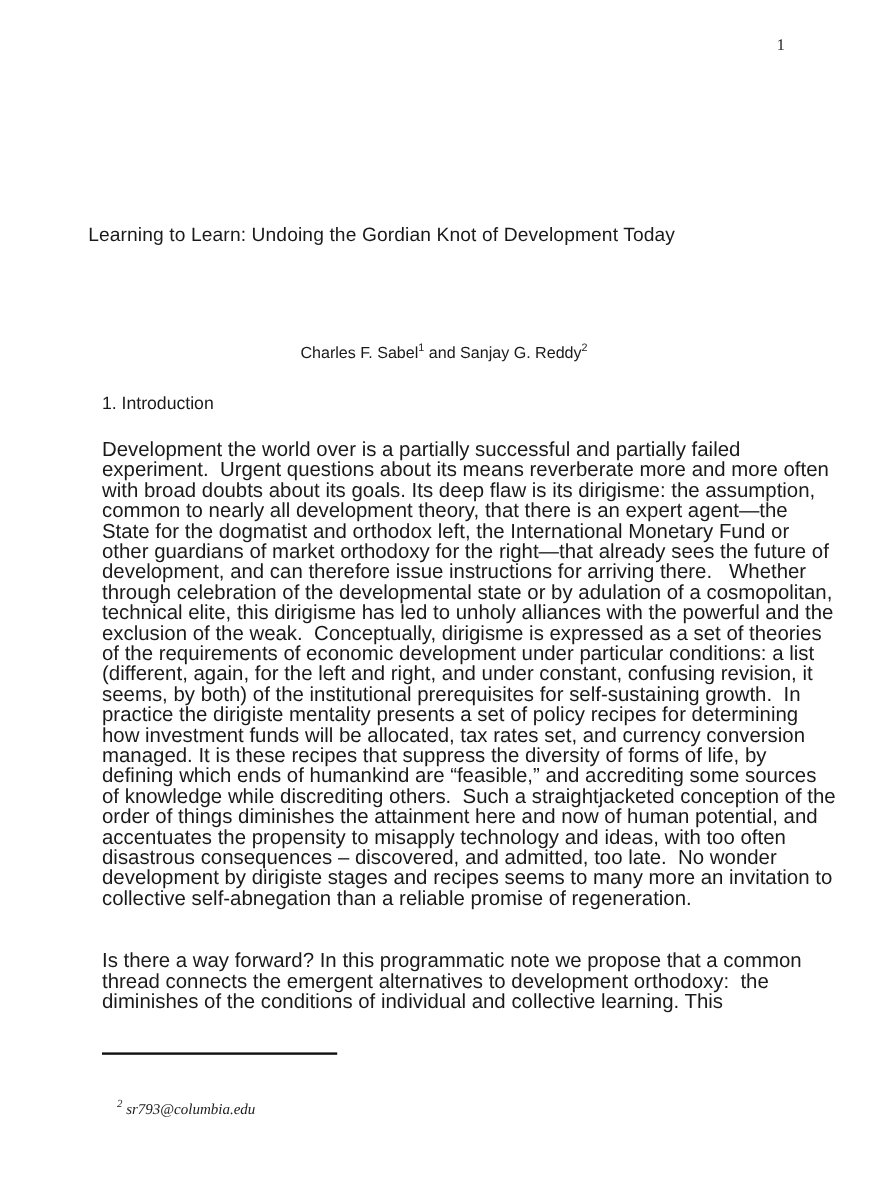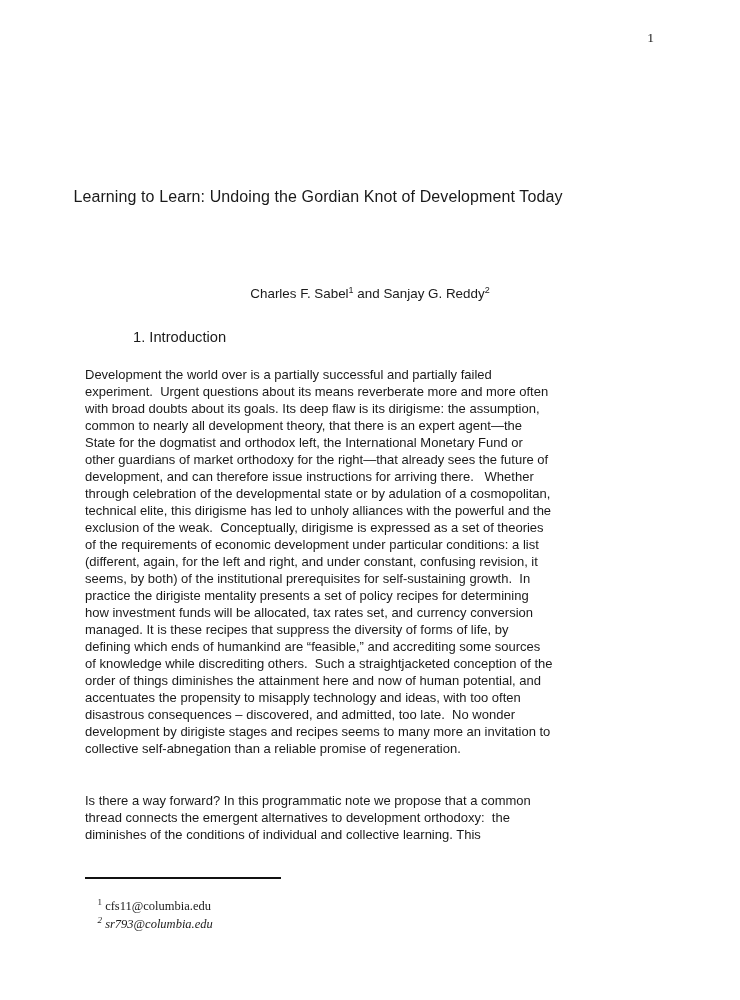--- a/index.html
+++ b/index.html
@@ -48,26 +48,25 @@
     font-size: 9px;
     line-height: 0;
     vertical-align: super;
   }
   .section-heading {
     position: absolute;
     top: 329px;
     left: 85px;
     font-size: 14.7px;
     color: #1a1a1a;
-    margin-left: 48px;
   }
   .body-paragraph {
     position: absolute;
     left: 85px;
-    font-size: 13px;
+    font-size: 17px;
     line-height: 17px;
     white-space: pre;
     color: #1a1a1a;
   }
   .paragraph-1 { top: 366px; }
   .paragraph-2 { top: 792px; }
   .footnote-rule {
     position: absolute;
     top: 877px;
     left: 85px;
@@ -129,21 +128,18 @@
 disastrous consequences – discovered, and admitted, too late.  No wonder
 development by dirigiste stages and recipes seems to many more an invitation to
 collective self-abnegation than a reliable promise of regeneration.</div>
 
   <div class="body-paragraph paragraph-2">Is there a way forward? In this programmatic note we propose that a common
 thread connects the emergent alternatives to development orthodoxy:  the
 diminishes of the conditions of individual and collective learning. This</div>
 
   <div class="footnote-rule"></div>
 
-  <div class="footnote footnote-1">
-    <sup>1</sup><span> cfs11@columbia.edu</span>
-  </div>
 
   <div class="footnote footnote-2">
     <sup>2</sup><span> sr793@columbia.edu</span>
   </div>
 
 </div>
 
 </body></html>

